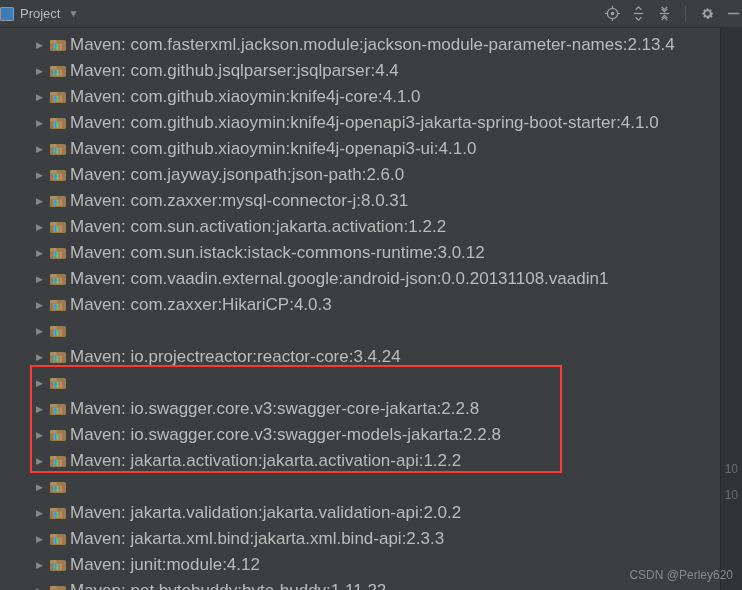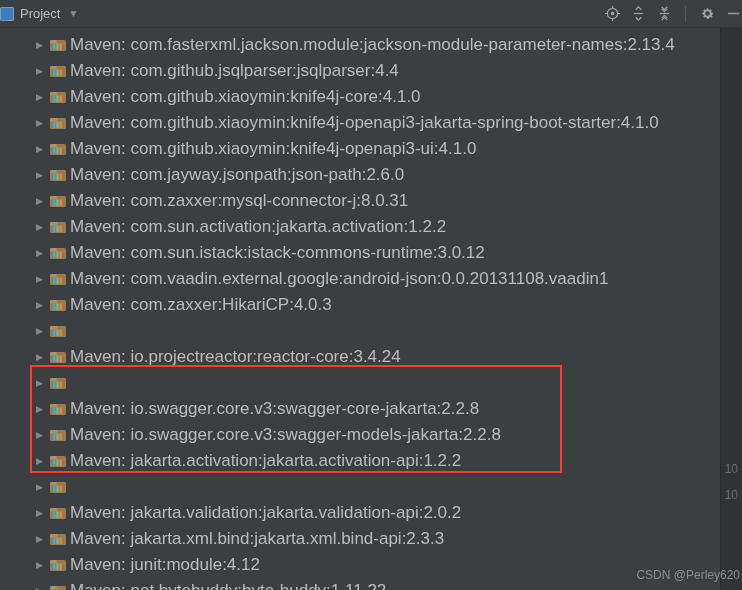--- a/index.html
+++ b/index.html
@@ -99,21 +99,21 @@
       position: absolute;
       border: 2px solid #ff3b30;
       pointer-events: none;
       left: 30px;
       width: 532px;
       top: 337px;
       height: 108px;
     }
     .watermark {
       position: absolute;
-      right: 2px;
+      right: 9px;
       bottom: 8px;
       font-size: 12px;
       color: #8a8a8a;
       pointer-events: none;
       font-family: sans-serif;
     }
     .right-edge {
       position: absolute;
       right: 0;
       top: 28px;

